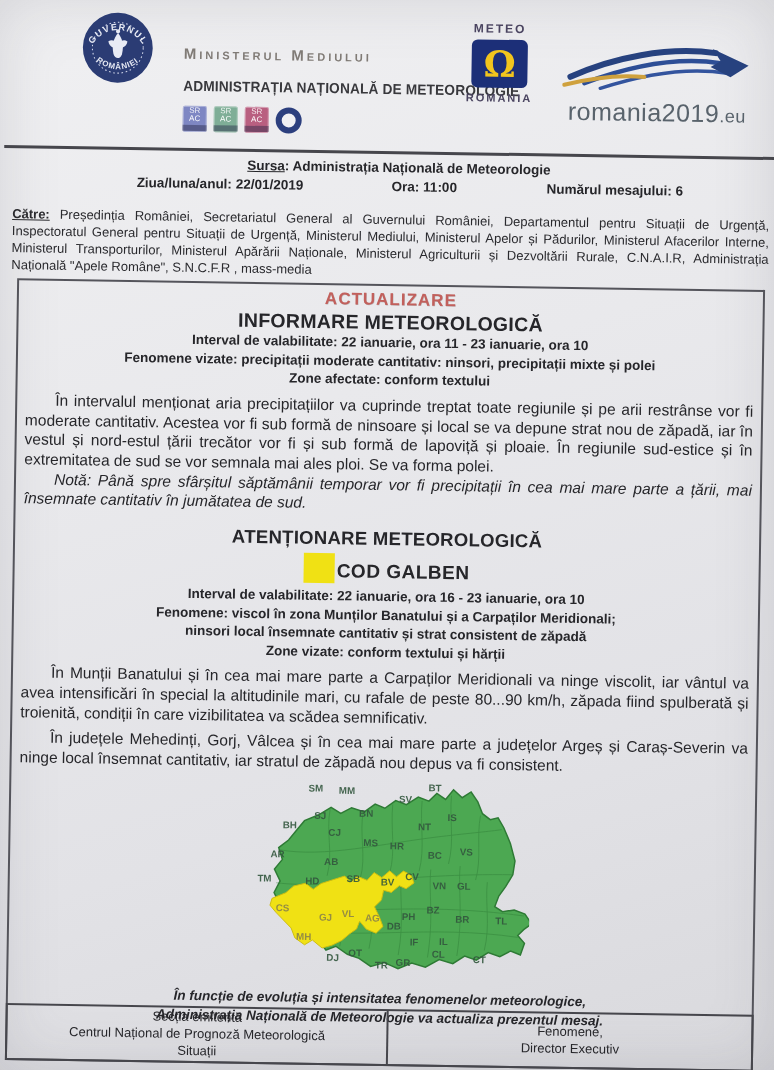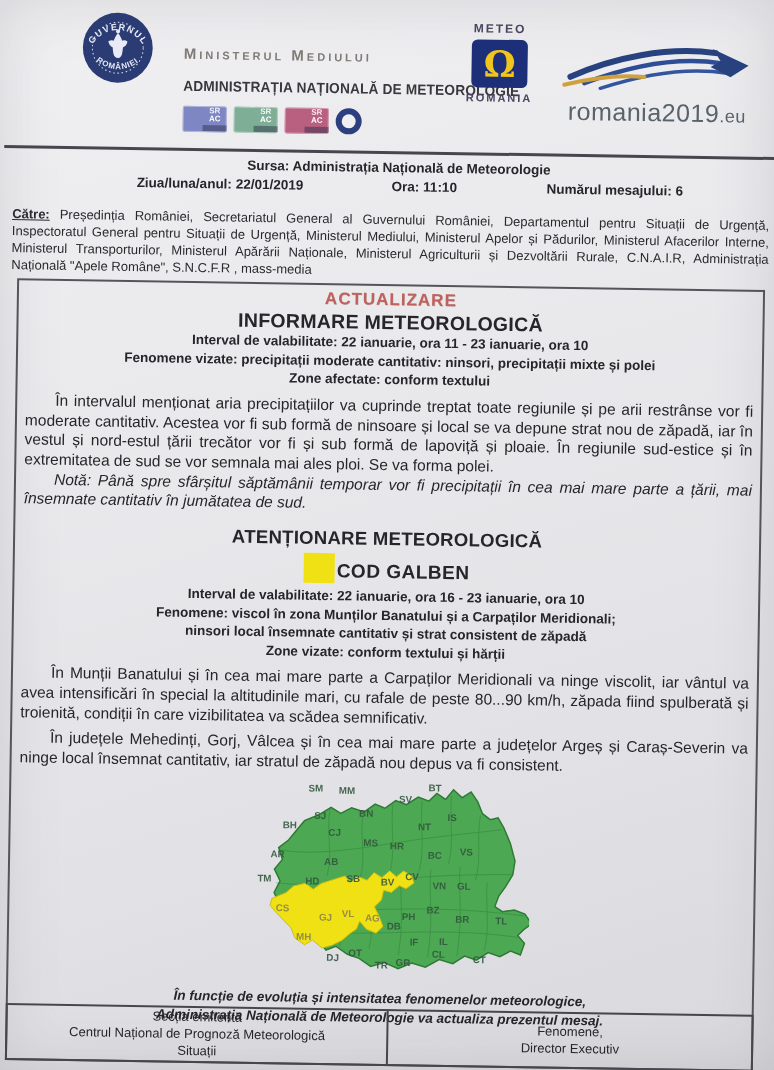--- a/index.html
+++ b/index.html
@@ -16,41 +16,41 @@
   }
   .tilt{position:absolute;inset:0;transform:rotate(0.9deg);transform-origin:387px 420px;}
 
   
   .seal{position:absolute;left:76px;top:16px;width:72px;height:72px;}
   .ministry-block{position:absolute;left:178px;top:48px;width:270px;}
   .ministry{font-size:15px;letter-spacing:3px;color:#807b76;font-variant:small-caps;font-weight:bold;}
   .admin{margin-top:16px;font-size:14.5px;font-weight:bold;color:#38383c;letter-spacing:.2px;transform:scaleX(.94);transform-origin:left;white-space:nowrap;}
   .badges{margin-top:12px;display:flex;align-items:center;gap:7px;}
   .badge{width:24px;height:26px;display:flex;flex-direction:column;align-items:center;justify-content:center;
-         color:#fff;font-size:8px;font-weight:bold;line-height:1;border-radius:2px;
-         box-shadow:0 0 0 1px rgba(255,255,255,.4) inset;padding-left:20px;}
+         color:#fff;font-size:8px;font-weight:normal;line-height:1;border-radius:2px;
+         box-shadow:0 0 0 1px rgba(255,255,255,.4) inset;}
   .badge .b-top{opacity:.85;}
   .badge .b-strip{width:100%;height:6px;margin-top:2px;background:rgba(40,40,70,.45);}
   .iqnet{width:26px;height:26px;border-radius:50%;background:#f0f0f3;border:6px solid #2c3f7e;box-sizing:border-box;}
   .meteo{position:absolute;left:448px;top:20px;width:92px;text-align:center;color:#3f3550;}
   .meteo .m-top{font-size:12px;font-weight:bold;letter-spacing:2px;color:#4a4460;}
   .meteo .m-box{margin:4px auto 4px;width:56px;height:48px;background:#1c2f78;border-radius:6px;
                 display:flex;align-items:center;justify-content:center;position:relative;}
   .meteo .m-omega{color:#f2c51d;font-size:36px;font-weight:bold;line-height:1;font-family:"DejaVu Serif",serif;}
   .meteo .m-bottom{font-size:11px;font-weight:bold;letter-spacing:2px;color:#4a4460;}
   .ro2019{position:absolute;left:540px;top:28px;width:224px;text-align:center;}
   .ro2019 .r-text{font-size:25px;color:#59636c;letter-spacing:.5px;}
   .ro2019 .r-text .eu{font-size:18px;}
 
   .rule{position:absolute;top:151px;left:0;width:774px;border-top:3px solid #46464c;}
 
   
   .meta{position:absolute;top:160px;left:0;width:774px;font-size:13.5px;}
   .sursa{text-align:center;font-weight:bold;}
-  .sursa .u{margin-left:16px;}
+  .sursa .u{text-decoration:underline;margin-left:16px;}
   .meta-row{position:relative;height:22px;margin-top:4px;font-weight:bold;}
   .m-date{position:absolute;left:133px;}
   .m-time{position:absolute;left:388px;}
   .m-num{position:absolute;left:543px;}
 
   
   .recipients{position:absolute;top:212px;left:9px;width:757px;font-size:13px;line-height:1.3;text-align:justify;color:#2a2a2e;}
   .recipients .u{text-decoration:underline;font-weight:bold;}
 
   
@@ -148,21 +148,21 @@
       <div class="r-text"><span>romania2019</span><span class="eu">.eu</span></div>
     </div>
   </div>
 
   <div class="rule"></div>
 
   <div class="meta">
     <div class="sursa"><span class="u">Sursa</span><span>: Administrația Națională de Meteorologie</span></div>
     <div class="meta-row">
       <span class="m-date"><span>Ziua/luna/anul: </span><span>22/01/2019</span></span>
-      <span class="m-time"><span>Ora: </span><span>11:10</span></span>
+      <span class="m-time"><span>Ora: </span><span>11:00</span></span>
       <span class="m-num"><span>Numărul mesajului: </span><span>6</span></span>
     </div>
   </div>
 
   <div class="recipients">
     <span class="u">Către:</span><span> Președinția României, Secretariatul General al Guvernului României, Departamentul pentru Situații de Urgență, Inspectoratul General pentru Situații de Urgență, Ministerul Mediului, Ministerul Apelor și Pădurilor, Ministerul Afacerilor Interne, Ministerul Transporturilor, Ministerul Apărării Naționale, Ministerul Agriculturii și Dezvoltării Rurale, C.N.A.I.R, Administrația Națională "Apele Române", S.N.C.F.R , mass-media</span>
   </div>
 
   <div class="box">
     <div class="box-inner">

